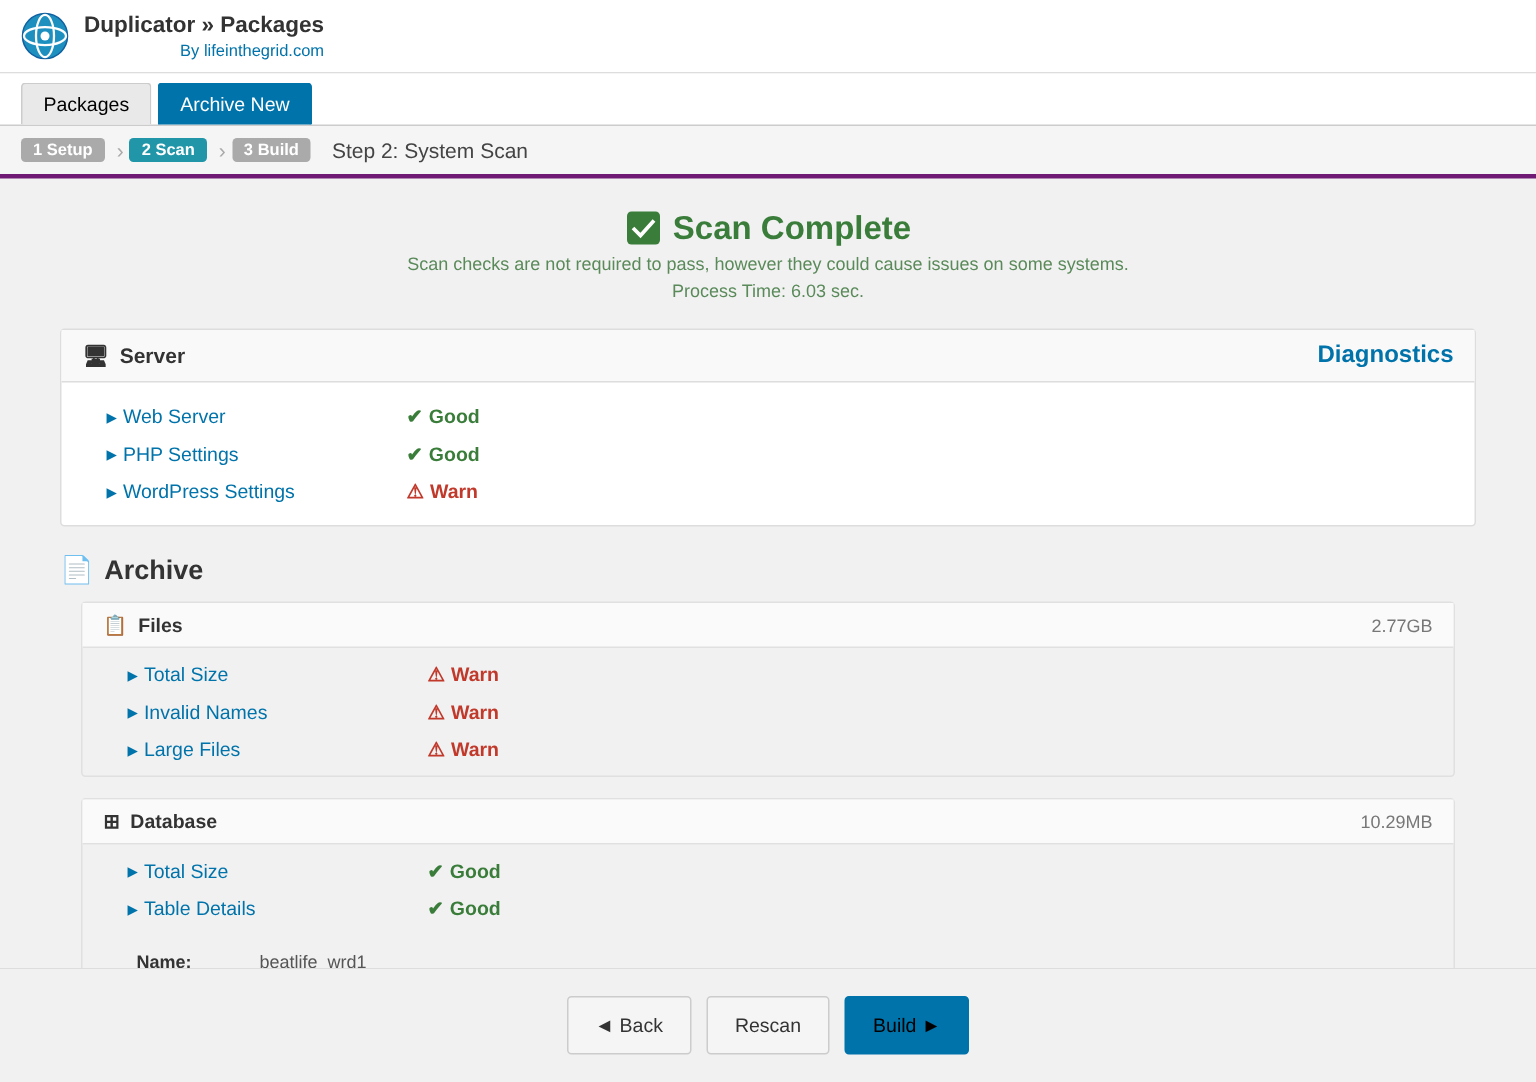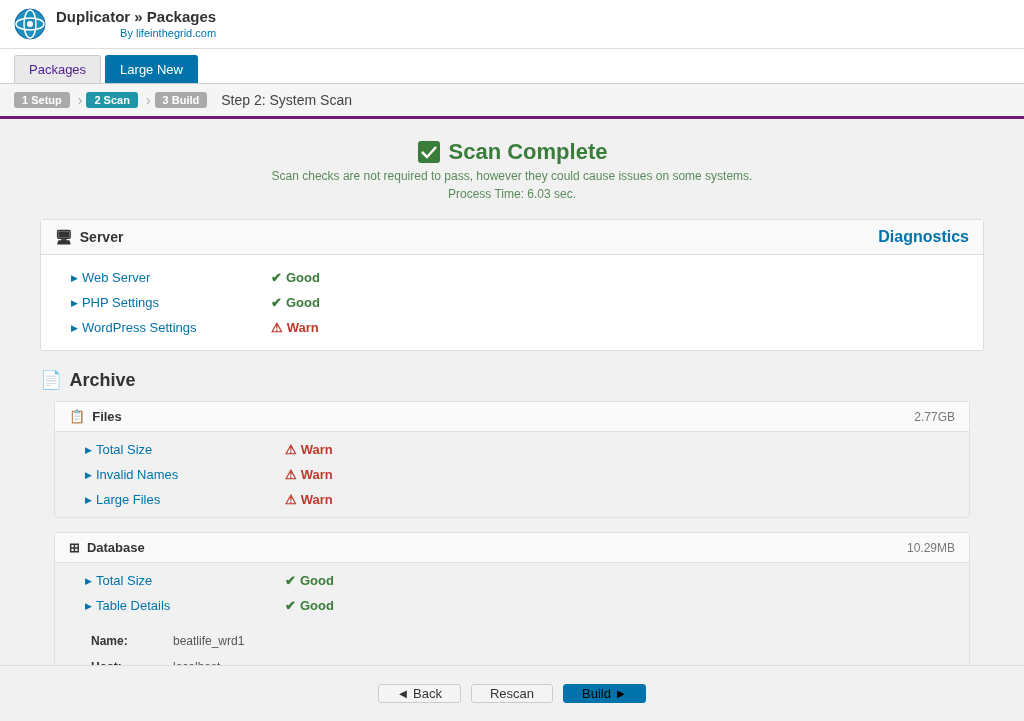--- a/index.html
+++ b/index.html
@@ -37,21 +37,21 @@
       padding-top: 6px;
     }
     .tab-btn {
       padding: 6px 14px;
       border: 1px solid #ccc;
       border-bottom: none;
       border-radius: 3px 3px 0 0;
       background: #e9e9e9;
       cursor: pointer;
       font-size: 13px;
-      color: #4c1d95;
+      color: #000000;
     }
     .tab-btn.active {
       background: #0073aa;
       color: #fff;
       border-color: #0073aa;
     }
     
     .steps-bar {
       background: #f5f5f5;
       border-bottom: 3px solid #701a75;
@@ -205,21 +205,21 @@
       gap: 10px;
       padding: 18px;
       background: #f1f1f1;
       border-top: 1px solid #ddd;
       position: fixed;
       bottom: 0;
       left: 0;
       right: 0;
     }
     .btn {
-      padding: 1px 18px;
+      padding: 11px 18px;
       border-radius: 3px;
       border: 1px solid #ccc;
       cursor: pointer;
       font-size: 13px;
       background: #f5f5f5;
       color: #333;
     }
     .btn-primary {
       background: #0073aa;
       color: #000000;
@@ -245,21 +245,21 @@
   <div class="header-title-block">
     <span class="header-title">Duplicator » Packages</span>
     <div class="header-subtitle">
       <a href="#">By lifeinthegrid.com</a>
     </div>
   </div>
 </div>
 
 <div class="tabs-bar">
   <button class="tab-btn">Packages</button>
-  <button class="tab-btn active">Large New</button>
+  <button class="tab-btn active">Archive New</button>
 </div>
 
 <div class="steps-bar">
   <div class="step">
     <span class="step-pill">1 <span>Setup</span></span>
   </div>
   <span class="step-arrow">›</span>
   <div class="step">
     <span class="step-pill active">2 <span>Scan</span></span>
   </div>

